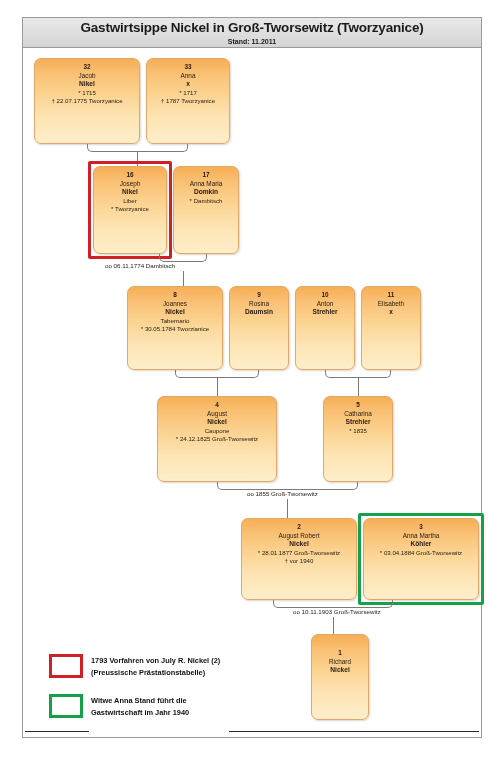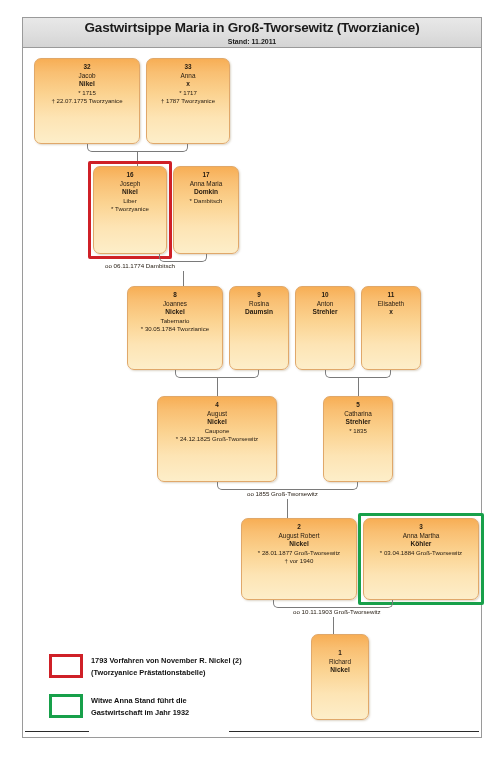--- a/index.html
+++ b/index.html
@@ -146,21 +146,21 @@
     height: 1px;
     background: #2b2b2b;
   }
 </style>
 </head>
 <body>
 
 <div id="chart-frame">
 
   <div id="title-bar">
-    <div id="title-text">Gastwirtsippe Maria in Groß-Tworsewitz (Tworzianice)</div>
+    <div id="title-text">Gastwirtsippe Nickel in Groß-Tworsewitz (Tworzyanice)</div>
     <div id="title-sub">Stand: 11.2011</div>
   </div>
 
   <div class="pbox" style="left:11px; top:40px; width:106px; height:86px;">
     <div class="spacer-top"></div>
     <div class="pnum">32</div>
     <div class="pgiven">Jacob</div>
     <div class="psur">Nikel</div>
     <div class="pdate">* 1715</div>
     <div class="pdate">† 22.07.1775 Tworzyanice</div>
@@ -280,23 +280,23 @@
   <div class="vline" style="left:310px; top:599px; height:17px;"></div>
 
   <div class="pbox" style="left:288px; top:616px; width:58px; height:86px;">
     <div class="spacer-top" style="height:14px;"></div>
     <div class="pnum">1</div>
     <div class="pgiven">Richard</div>
     <div class="psur">Nickel</div>
   </div>
 
   <div class="legend-swatch" style="left:26px; top:636px;"></div>
-  <div class="legend-text" style="left:68px; top:637px;">1793 Vorfahren von November R. Nickel (2)</div>
-  <div class="legend-text" style="left:68px; top:649px;">(Tworzyanice Prästationstabelle)</div>
+  <div class="legend-text" style="left:68px; top:637px;">1793 Vorfahren von July R. Nickel (2)</div>
+  <div class="legend-text" style="left:68px; top:649px;">(Preussische Prästationstabelle)</div>
 
   <div class="legend-swatch green" style="left:26px; top:676px;"></div>
   <div class="legend-text" style="left:68px; top:677px;">Witwe Anna Stand führt die</div>
-  <div class="legend-text" style="left:68px; top:689px;">Gastwirtschaft im Jahr 1932</div>
+  <div class="legend-text" style="left:68px; top:689px;">Gastwirtschaft im Jahr 1940</div>
 
   <div class="foot-rule" style="left:2px; top:713px; width:64px;"></div>
   <div class="foot-rule" style="left:206px; top:713px; width:250px;"></div>
 
 </div>
 
 </body></html>

